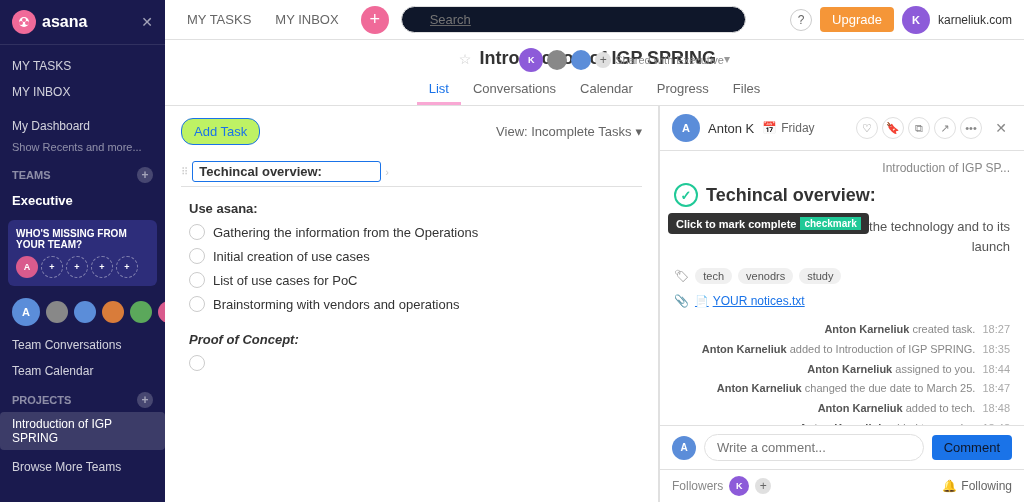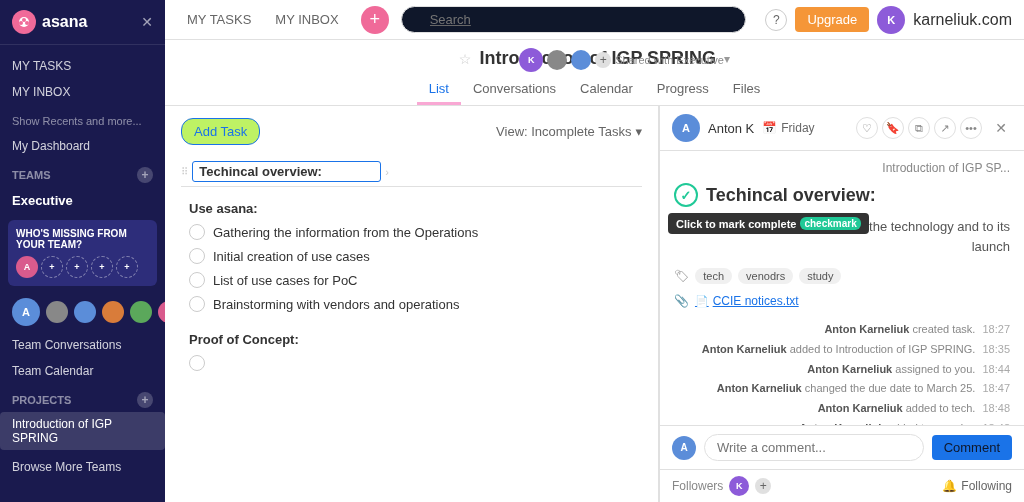--- a/index.html
+++ b/index.html
@@ -37,21 +37,21 @@
     .topbar-nav { display: flex; gap: 4px; }
     .topbar-nav-item { padding: 6px 10px; color: #666; font-size: 13px; cursor: pointer; border-radius: 4px; }
     .topbar-add { width: 28px; height: 28px; border-radius: 50%; background: #f06a99; color: white; display: flex; align-items: center; justify-content: center; font-size: 18px; cursor: pointer; }
     .topbar-search { flex: 1; max-width: 345px; }
     .search-box { width: 100%; padding: 5px 10px 5px 28px; border: 1px solid #e0e0e0; border-radius: 20px; font-size: 13px; color: #666; background: #0f172a; position: relative; text-decoration: underline; }
     .search-wrapper { position: relative; }
     .search-icon { position: absolute; left: 8px; top: 50%; transform: translateY(-50%); color: #999; font-size: 12px; }
     .topbar-right { display: flex; align-items: center; gap: 8px; margin-left: auto; }
     .help-btn { width: 22px; height: 22px; border-radius: 50%; border: 1px solid #ccc; display: flex; align-items: center; justify-content: center; font-size: 12px; cursor: pointer; color: #666; }
     .upgrade-btn { background: #f59638; color: white; border: none; padding: 5px 12px; border-radius: 4px; cursor: pointer; font-size: 13px; font-weight: 500; }
-    .user-name { color: #333; font-size: 16px; cursor: pointer; }
+    .user-name { color: #333; font-size: 12px; cursor: pointer; }
 
     
     .project-area { flex: 1; display: flex; flex-direction: column; overflow: hidden; }
     .project-header { background: white; border-bottom: 1px solid #e0e0e0; padding: 8px 16px 0; flex-shrink: 0; }
     .project-title-row { display: flex; align-items: center; gap: 8px; justify-content: center; padding-bottom: 6px; }
     .project-title { font-size: 18px; font-weight: 600; color: #333; }
     .star-icon { color: #ccc; font-size: 14px; cursor: pointer; }
     .dropdown-icon { color: #999; font-size: 12px; cursor: pointer; }
     .project-tabs { display: flex; gap: 0; justify-content: center; }
     .project-tab { padding: 6px 12px; color: #666; font-size: 13px; cursor: pointer; border-bottom: 2px solid transparent; }
@@ -85,21 +85,21 @@
     .detail-actions { display: flex; align-items: center; gap: 4px; margin-left: auto; }
     .detail-action-btn { width: 22px; height: 22px; border-radius: 50%; border: 1px solid #e0e0e0; display: flex; align-items: center; justify-content: center; cursor: pointer; color: #888; font-size: 11px; }
     .detail-close { width: 22px; height: 22px; display: flex; align-items: center; justify-content: center; cursor: pointer; color: #888; font-size: 14px; }
 
     .detail-body { flex: 1; overflow-y: auto; padding: 10px 14px; text-align: right; }
     .detail-breadcrumb { color: #888; font-size: 12px; margin-bottom: 8px; }
     .detail-task-title { font-size: 18px; font-weight: 700; color: #333; margin-bottom: 10px; display: flex; align-items: center; gap: 8px; }
     .complete-circle { width: 24px; height: 24px; border-radius: 50%; border: 2px solid #20c997; display: flex; align-items: center; justify-content: center; cursor: pointer; flex-shrink: 0; position: relative; }
     .complete-circle .check { color: #20c997; font-size: 13px; }
     .tooltip-box { position: absolute; top: 28px; left: -8px; background: #333; color: white; font-size: 11px; padding: 4px 8px; border-radius: 4px; white-space: nowrap; z-index: 10; display: flex; align-items: center; gap: 4px; }
-    .tooltip-checkmark { background: #20c997; color: white; padding: 1px 4px; border-radius: 6px; font-size: 10px; }
+    .tooltip-checkmark { background: #20c997; color: white; padding: 1px 4px; border-radius: 0; font-size: 10px; }
 
     .detail-description { color: #555; font-size: 13px; line-height: 1.5; margin-bottom: 12px; }
     .detail-tags-row { display: flex; align-items: center; gap: 6px; margin-bottom: 10px; }
     .tag-icon { color: #888; font-size: 12px; }
     .tag { background: #f0f0f0; color: #555; padding: 2px 8px; border-radius: 10px; font-size: 11px; cursor: pointer; }
     .detail-attachment-row { display: flex; align-items: center; gap: 6px; margin-bottom: 12px; }
     .attachment-icon { color: #888; font-size: 12px; }
     .attachment-file { display: flex; align-items: center; gap: 4px; color: #1a73e8; font-size: 12px; text-decoration: underline; cursor: pointer; }
     .file-icon { font-size: 11px; }
 
@@ -140,25 +140,25 @@
 
   <div class="sidebar-nav">
     <div class="sidebar-item">
       <span>MY TASKS</span>
     </div>
     <div class="sidebar-item">
       <span>MY INBOX</span>
     </div>
   </div>
 
+  <div class="sidebar-item">
+    <span>My Dashboard</span>
+  </div>
   <div class="sidebar-item" style="font-size:11px; color:rgba(255,255,255,0.5); padding-top:2px;">
     <span>Show Recents and more...</span>
-  </div>
-  <div class="sidebar-item">
-    <span>My Dashboard</span>
   </div>
 
   <div class="sidebar-section-title">
     <span>Teams</span>
     <div class="plus-btn">+</div>
   </div>
   <div class="sidebar-team">
     <span>Executive</span>
   </div>
 
@@ -299,21 +299,21 @@
         </div>
         <div class="task-item">
           <div class="task-check"></div>
           <span class="task-text">List of use cases for PoC</span>
         </div>
         <div class="task-item">
           <div class="task-check"></div>
           <span class="task-text">Brainstorming with vendors and operations</span>
         </div>
 
-        <div class="subsection" style="margin-top:8px;">
+        <div class="subsection" style="margin-top:8px;font-style:italic;">
           <span>Proof of Concept:</span>
         </div>
         <div class="task-item">
           <div class="task-check"></div>
         </div>
       </div>
 
       <div class="detail-panel">
 
         <div class="detail-header">
@@ -353,21 +353,21 @@
             <span class="tag-icon">🏷</span>
             <span class="tag">tech</span>
             <span class="tag">venodrs</span>
             <span class="tag">study</span>
           </div>
 
           <div class="detail-attachment-row">
             <span class="attachment-icon">📎</span>
             <div class="attachment-file">
               <span class="file-icon">📄</span>
-              <span>CCIE notices.txt</span>
+              <span>YOUR notices.txt</span>
             </div>
           </div>
 
           <div class="activity-log">
             <div><span class="activity-name">Anton Karneliuk</span> created task. <span class="activity-time">18:27</span></div>
             <div><span class="activity-name">Anton Karneliuk</span> added to Introduction of IGP SPRING. <span class="activity-time">18:35</span></div>
             <div><span class="activity-name">Anton Karneliuk</span> assigned to you. <span class="activity-time">18:44</span></div>
             <div><span class="activity-name">Anton Karneliuk</span> changed the due date to March 25. <span class="activity-time">18:47</span></div>
             <div><span class="activity-name">Anton Karneliuk</span> added to tech. <span class="activity-time">18:48</span></div>
             <div><span class="activity-name">Anton Karneliuk</span> added to venodrs. <span class="activity-time">18:48</span></div>

